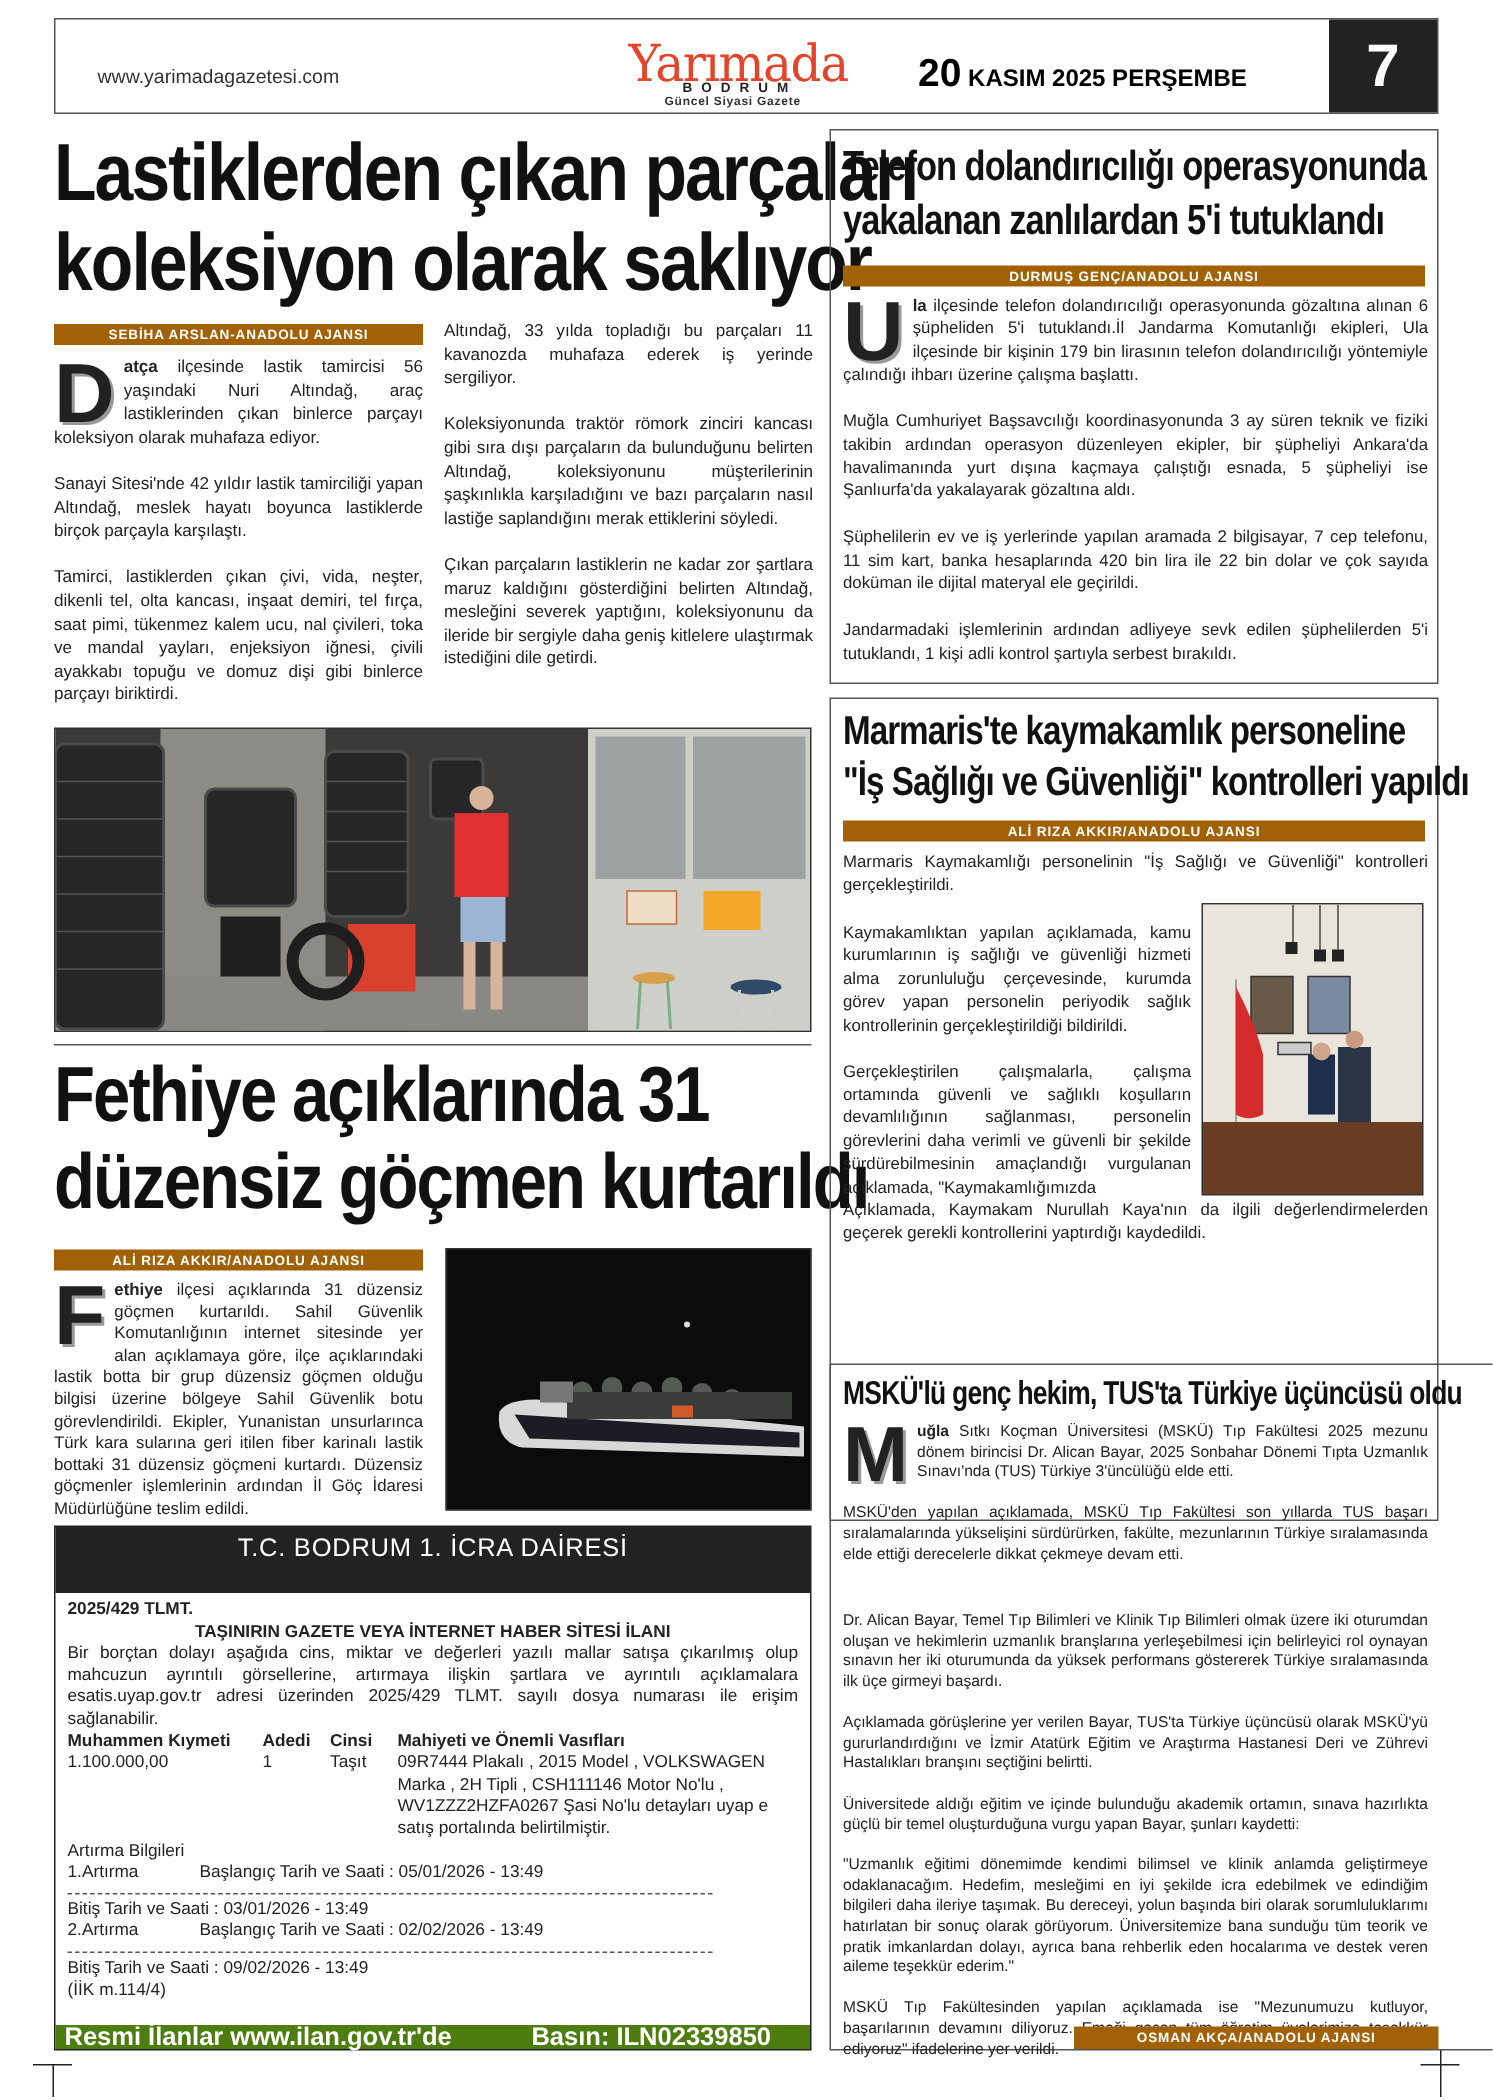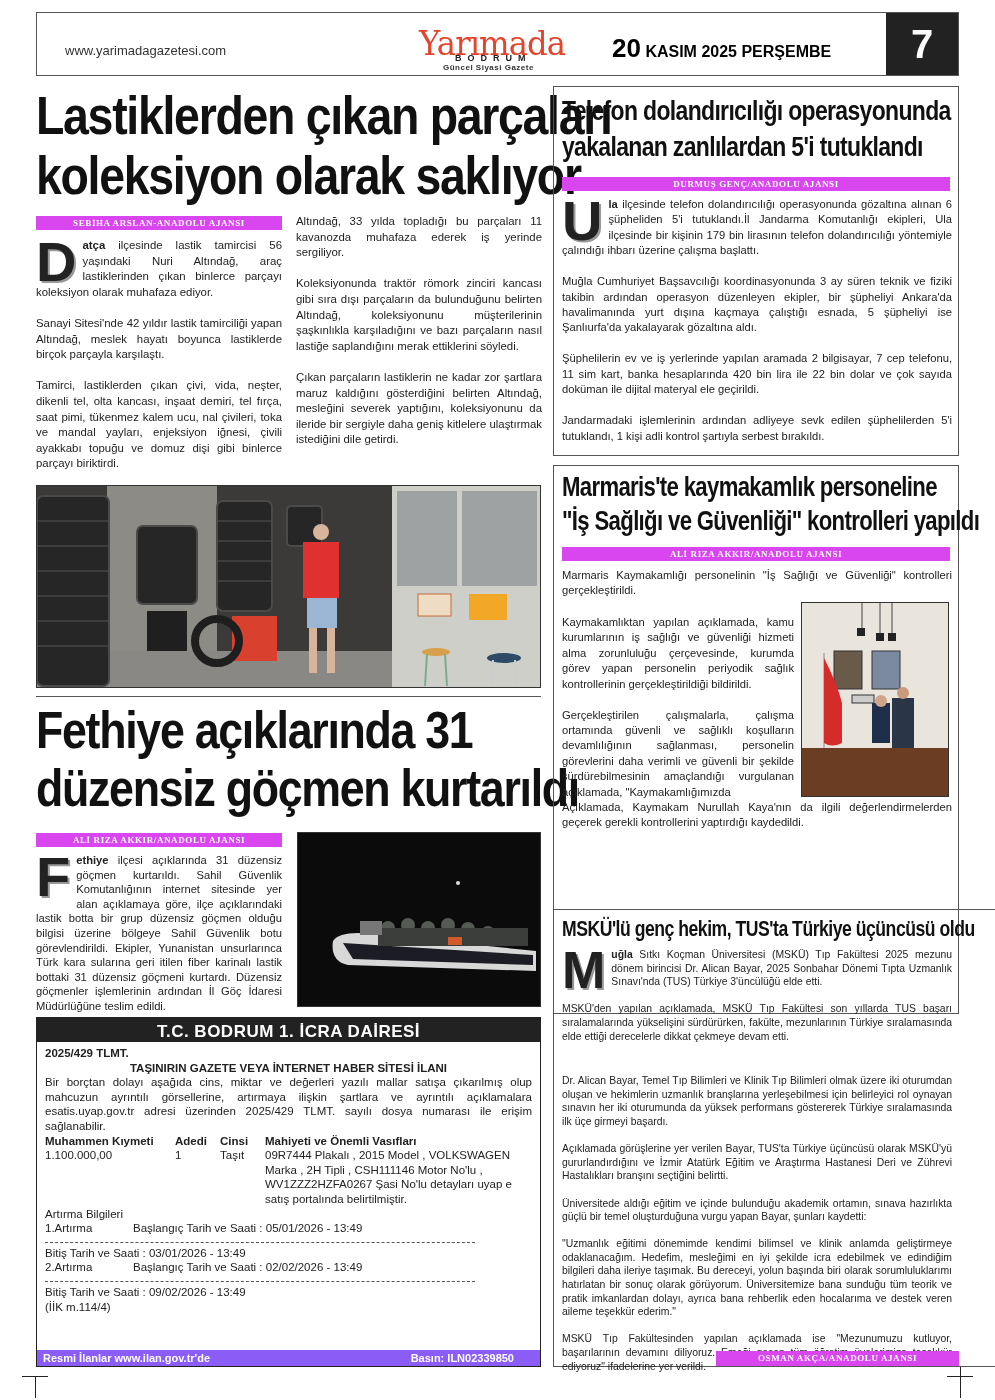--- a/index.html
+++ b/index.html
@@ -11,39 +11,39 @@
   .logo { left: 382px; top: 4px; width: 170px; height: 58px; }
   .logo .bodrum { position: absolute; left: 36px; top: 0px; font-size: 9px; font-weight: bold; letter-spacing: 6px; color: #222; margin-top: 36px; }
   .logo .name { position: absolute; left: 0px; top: 6px; font-family: "DejaVu Serif", serif; font-size: 34px; color: #e2452b; letter-spacing: -1px; transform: scaleX(0.95); transform-origin: left; }
   .logo .tag { position: absolute; left: 24px; top: 46px; font-size: 8px; font-weight: bold; color: #333; letter-spacing: 0.5px; }
   .date { left: 575px; top: 20px; font-weight: bold; color: #000000; }
   .date .day { font-size: 26px; }
   .date .rest { font-size: 16px; }
   .page-num { right: 0; top: 0; width: 72px; height: 62px; background: #222; color: #fff; font-size: 40px; font-weight: bold; text-align: center; line-height: 62px; }
 
   .headline-big { font-weight: bold; color: #111; letter-spacing: -1.5px; transform: scaleX(0.86); transform-origin: left; white-space: nowrap; }
-  .byline { background: #d946ef; color: #fff; font-size: 9px; font-weight: bold; text-align: center; letter-spacing: 0.6px; height: 14px; line-height: 14px; font-family: Liberation Serif, serif; }
+  .byline { background: #a16207; color: #fff; font-size: 9px; font-weight: bold; text-align: center; letter-spacing: 0.6px; height: 14px; line-height: 14px; }
   .body { font-size: 11.4px; line-height: 15.6px; color: #222; text-align: justify; }
   .body p { margin-bottom: 15.6px; }
   .body p:last-child { margin-bottom: 0; }
   .dropcap { float: left; font-size: 56px; line-height: 44px; font-weight: bold; color: #222; margin: 2px 6px 0 0; text-shadow: 2px 2px 0 #999; }
   .lead { font-weight: bold; }
   .boxed { border: 1px solid #555; }
   .rule { height: 1px; background: #555; }
 
   
   .photo-tire { background: linear-gradient(90deg,#3a3a3a 0%,#4b4b4b 12%,#6b6a66 14%,#2d2d2d 40%,#5a5a58 48%,#1f1f1f 70%,#c9c9c3 72%,#d6d6d0 100%); border: 1px solid #333; overflow: hidden; }
   .photo-night { background: #0b0b0b; border: 1px solid #333; overflow: hidden; }
   .photo-office { background: linear-gradient(180deg,#e8e4dc 0%,#ddd8cf 55%,#7a4a2a 56%,#5e3820 100%); border: 1px solid #333; overflow: hidden; }
 
   
   .ad { left: 36px; top: 1017px; width: 505px; height: 350px; border: 1px solid #222; }
-  .ad-title { background: #222; color: #fff; text-align: center; font-size: 17px; font-weight: bold; height: 24px; line-height: 28px; letter-spacing: 0.5px; }
+  .ad-title { background: #222; color: #fff; text-align: center; font-size: 17px; font-weight: normal; height: 44px; line-height: 28px; letter-spacing: 0.5px; }
   .ad-body { padding: 4px 8px; font-size: 11.5px; line-height: 14.6px; color: #222; }
-  .ad-foot { position: absolute; left: 0; bottom: 0; width: 100%; height: 16px; background: #8b5cf6; color: #fff; font-size: 11px; font-weight: bold; padding: 0 6px; line-height: 16px; display: flex; justify-content: space-between; }
+  .ad-foot { position: absolute; left: 0; bottom: 0; width: 100%; height: 16px; background: #4d7c0f; color: #fff; font-size: 17px; font-weight: bold; padding: 0 6px; line-height: 16px; display: flex; justify-content: space-between; }
   .ad-foot span:last-child { margin-right: 20px; }
   .ad table { border-collapse: collapse; width: 100%; }
   .ad td { vertical-align: top; padding: 0 4px 0 0; }
   .dash { border-top: 1px dashed #555; width: 430px; margin: 6px 0 3px; }
   .crop { background: #222; }
 </style>
 </head>
 <body>
 
 <div class="abs crop" style="left:22px;top:1376px;width:26px;height:1px;"></div>

